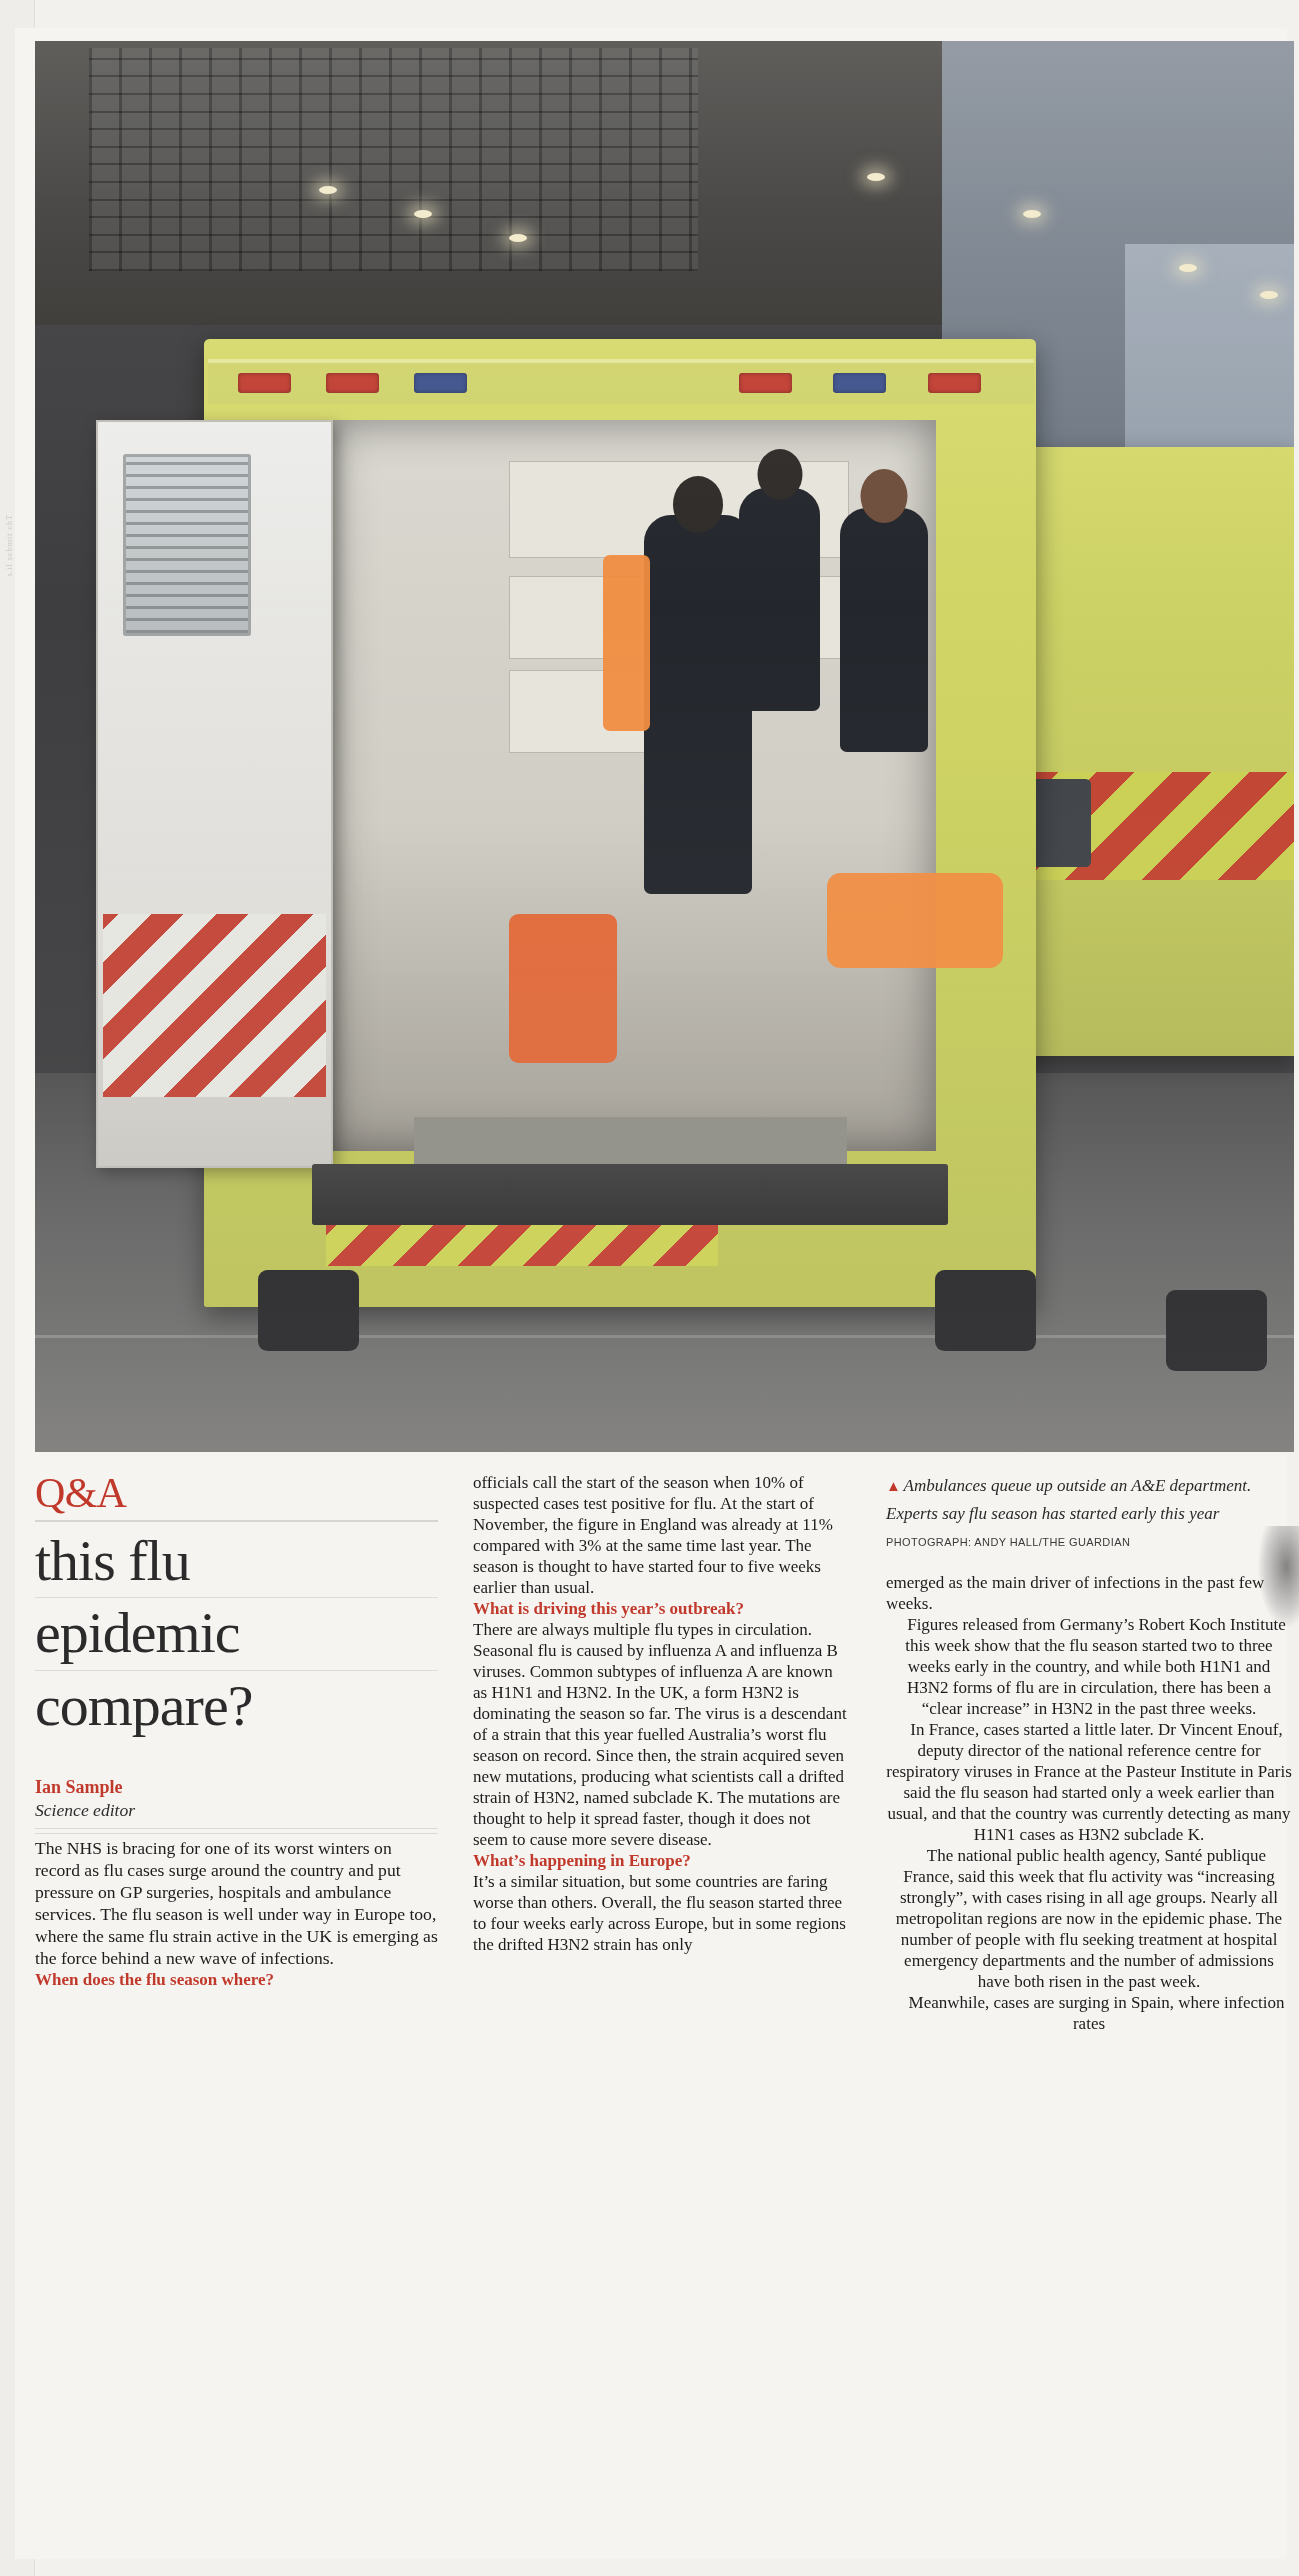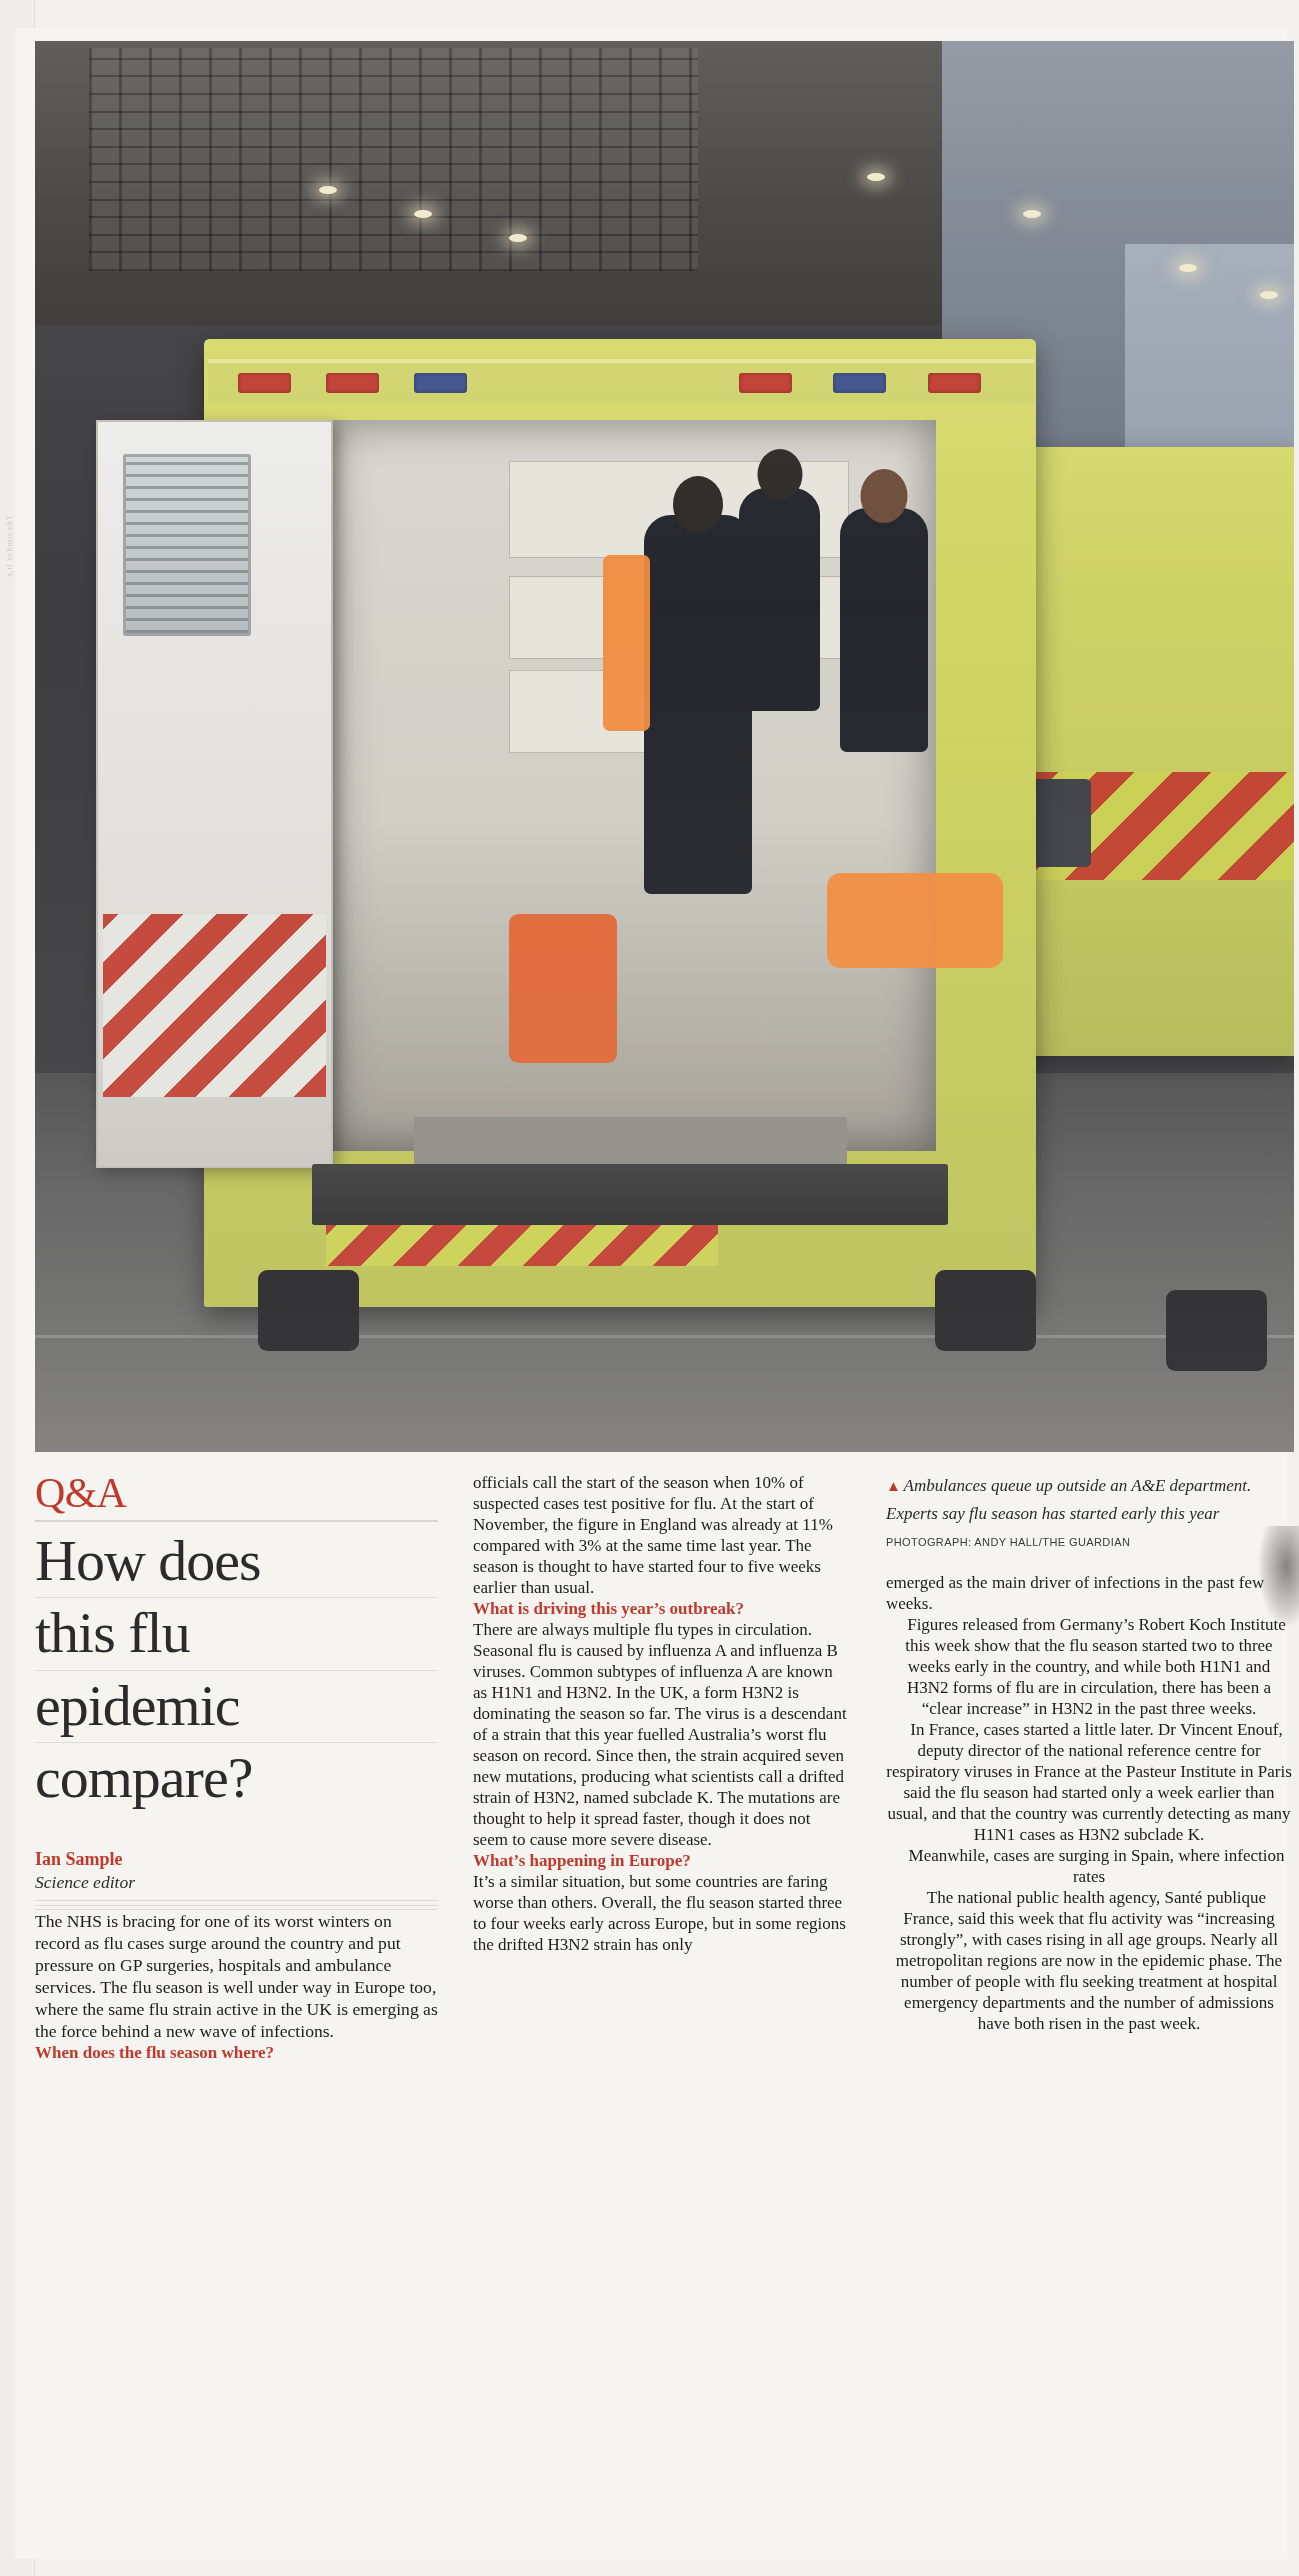--- a/index.html
+++ b/index.html
@@ -399,21 +399,20 @@
 
   <div class="smudge"></div>
 
   <div class="content">
 
     <div class="col col-1">
       <div class="qa-kicker">Q&amp;A</div>
       <div class="rule-top"></div>
 
       <h1 class="headline">
-        <span class="ln">How does</span>
         <span class="ln">this flu</span>
         <span class="ln">epidemic</span>
         <span class="ln">compare?</span>
       </h1>
 
       <div class="byline">
         <span class="byline-name">Ian Sample</span>
         <span class="byline-role">Science editor</span>
         <div class="byline-rules"></div>
       </div>
@@ -432,19 +431,19 @@
     </div>
 
     <div class="col col-3">
       <p class="caption"><span class="tri">▲</span><span>Ambulances queue up outside an A&amp;E department. Experts say flu season has started early this year</span></p>
       <div class="credit">PHOTOGRAPH: ANDY HALL/THE GUARDIAN</div>
       <div class="cap-gap"></div>
 
       <p class="body-para">emerged as the main driver of infections in the past few weeks.</p>
       <p class="body-para indent">Figures released from Germany’s Robert Koch Institute this week show that the flu season started two to three weeks early in the country, and while both H1N1 and H3N2 forms of flu are in circulation, there has been a “clear increase” in H3N2 in the past three weeks.</p>
       <p class="body-para indent">In France, cases started a little later. Dr Vincent Enouf, deputy director of the national reference centre for respiratory viruses in France at the Pasteur Institute in Paris said the flu season had started only a week earlier than usual, and that the country was currently detecting as many H1N1 cases as H3N2 subclade K.</p>
+      <p class="body-para indent">The national public health agency, Santé publique France, said this week that flu activity was “increasing strongly”, with cases rising in all age groups. Nearly all metropolitan regions are now in the epidemic phase. The number of people with flu seeking treatment at hospital emergency departments and the number of admissions have both risen in the past week.</p>
       <p class="body-para indent">Meanwhile, cases are surging in Spain, where infection rates</p>
-      <p class="body-para indent">The national public health agency, Santé publique France, said this week that flu activity was “increasing strongly”, with cases rising in all age groups. Nearly all metropolitan regions are now in the epidemic phase. The number of people with flu seeking treatment at hospital emergency departments and the number of admissions have both risen in the past week.</p>
     </div>
 
   </div>
 </div>
 
 
 </body></html>

